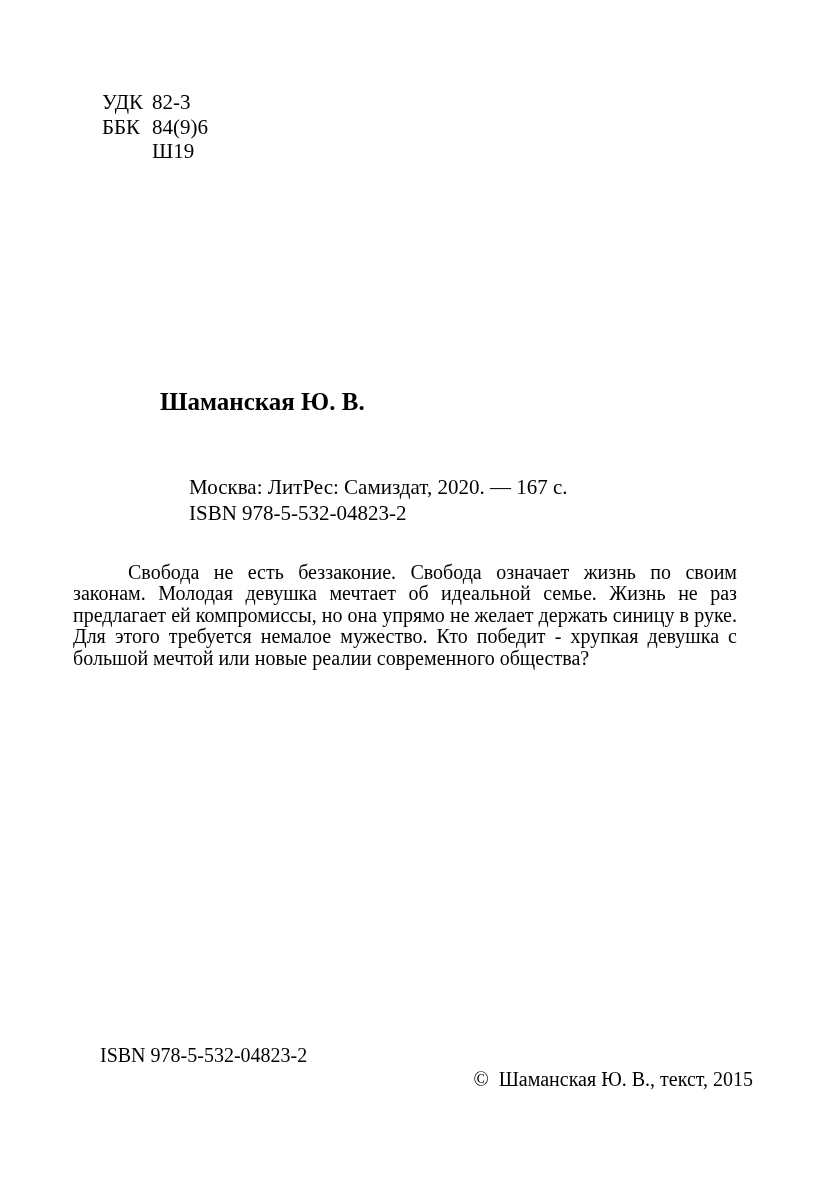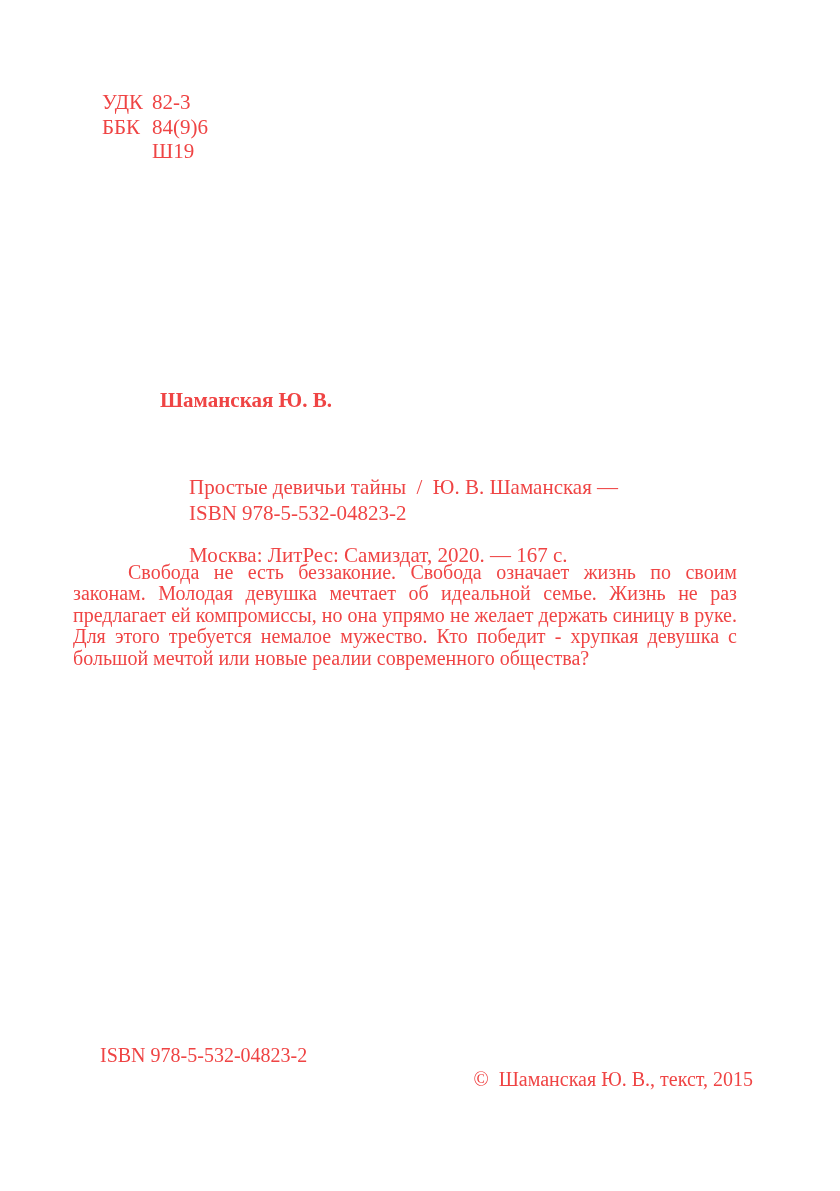--- a/index.html
+++ b/index.html
@@ -5,21 +5,21 @@
   html, body {
     margin: 0;
     padding: 0;
     background: #ffffff;
   }
   .page {
     position: relative;
     width: 840px;
     height: 1191px;
     background: #ffffff;
-    color: #ef4444;
+    color: #000000;
     font-family: "Liberation Serif", "DejaVu Serif", serif;
     overflow: hidden;
   }
   
   .classification {
     position: absolute;
     left: 102px;
     top: 90px;
     font-size: 21px;
     line-height: 24.6px;
@@ -27,21 +27,21 @@
   .classification .row { white-space: nowrap; }
   .classification .label {
     display: inline-block;
     width: 50px;
   }
   
   .author-heading {
     position: absolute;
     left: 160px;
     top: 388px;
-    font-size: 21px;
+    font-size: 25px;
     font-weight: bold;
     white-space: pre-wrap;
   }
   .bib-entry {
     position: absolute;
     left: 189px;
     top: 431px;
     font-size: 21px;
     line-height: 22.5px;
     white-space: pre-wrap;
@@ -97,21 +97,20 @@
       <span class="label">ББК</span><span class="value">84(9)6</span>
     </div>
     <div class="row">
       <span class="label"></span><span class="value">Ш19</span>
     </div>
   </div>
 
   <div class="author-heading">Шаманская Ю. В.</div>
 
   <div class="bib-entry">
-    <div>Простые девичьи тайны  /  Ю. В. Шаманская —</div>
     <div>Москва: ЛитРес: Самиздат, 2020. — 167 с.</div>
   </div>
 
   <div class="isbn-top">ISBN 978-5-532-04823-2</div>
 
   <p class="annotation">Свобода не есть беззаконие. Свобода означает жизнь по своим законам. Молодая девушка мечтает об идеальной семье. Жизнь не раз предлагает ей компромиссы, но она упрямо не желает держать синицу в руке. Для этого требуется немалое мужество. Кто победит - хрупкая девушка с большой мечтой или новые реалии современного общества?</p>
 
   <div class="copyright-block">
     <div>©  Шаманская Ю. В., текст, 2015</div>
   </div>

